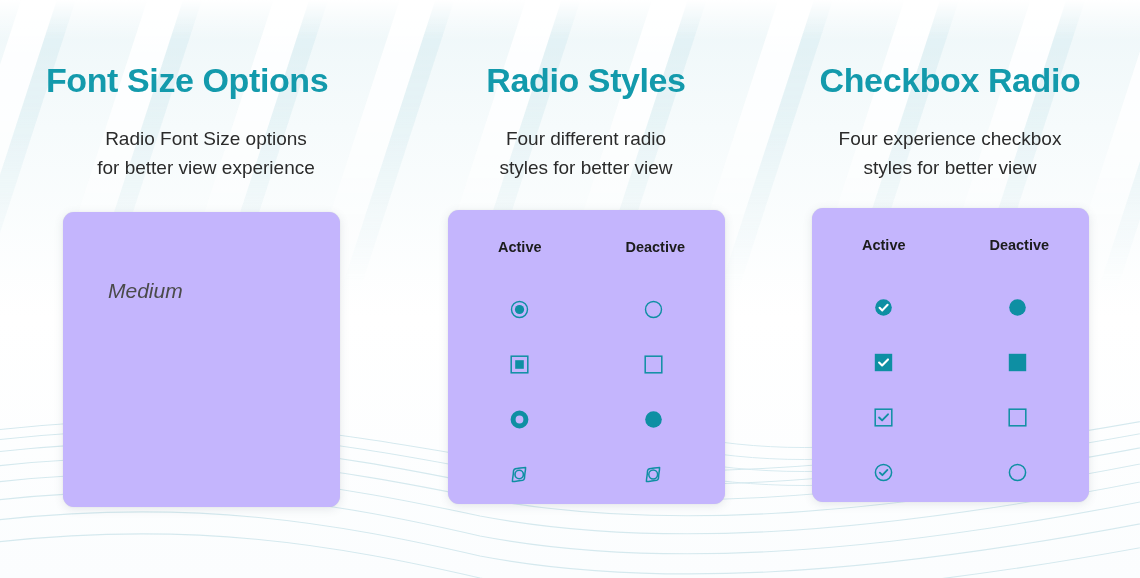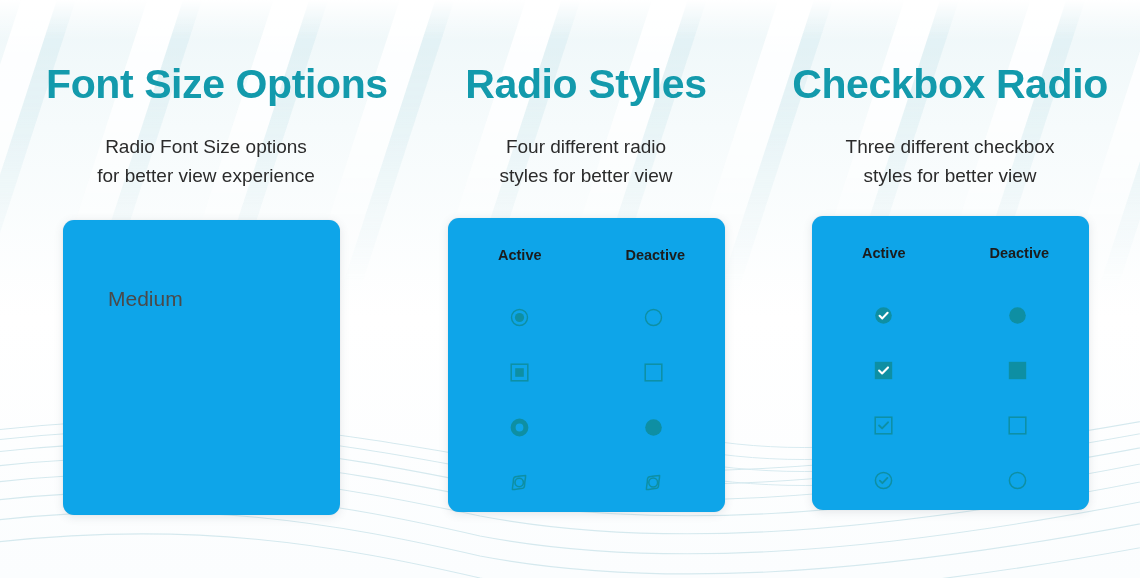--- a/index.html
+++ b/index.html
@@ -70,21 +70,21 @@
     flex-direction: column;
     align-items: center;
   }
   .col-1 { width: 412px; padding-left: 46px; align-items: flex-start; }
   .col-2 { width: 348px; }
   .col-3 { width: 380px; }
 
   .col-title {
     color: #139AAC;
     font-weight: bold;
-    font-size: 41px;
+    font-size: 34px;
     letter-spacing: -0.4px;
     line-height: 1.1;
     margin: 0;
     white-space: nowrap;
   }
   .col-1 .col-title { text-align: left; }
   .col-2 .col-title, .col-3 .col-title { text-align: right; }
 
   .col-sub {
     margin: 0;
@@ -93,21 +93,21 @@
     line-height: 1.5;
     text-align: center;
     white-space: pre-line;
   }
   .col-1 .col-sub { margin-top: 26px; width: 320px; }
   .col-2 .col-sub { margin-top: 26px; width: 300px; }
   .col-3 .col-sub { margin-top: 26px; width: 320px; }
 
   
   .card {
-    background: #0ea5e9;
+    background: #c4b5fd;
     border-radius: 11px;
     box-shadow: 0 2px 10px rgba(60,80,90,0.13), 0 0 1px rgba(60,80,90,0.18);
     box-sizing: border-box;
   }
   #card-font {
     margin-top: 30px;
     margin-left: 17px;
     width: 277px;
     height: 295px;
     padding: 40px 0 0 45px;
@@ -125,21 +125,21 @@
     padding: 0;
   }
 
   
   .font-item {
     color: #4a4a4a;
     font-family: "Liberation Sans", sans-serif;
     margin-bottom: 0;
   }
   .font-small  { font-size: 19px; line-height: 79px; }
-  .font-medium { font-size: 21px; line-height: 77px; }
+  .font-medium { font-size: 21px; line-height: 77px; font-style: italic; }
   .font-large  { font-size: 23px; line-height: 77px; }
 
   
   .opt-table {
     width: 100%;
     border-collapse: collapse;
   }
   .opt-head th {
     font-size: 14.5px;
     font-weight: bold;
@@ -282,21 +282,21 @@
               </span>
             </td>
           </tr>
         </tbody>
       </table>
     </div>
   </section>
 
   <section class="column col-3">
     <h2 class="col-title">Checkbox Radio</h2>
-    <p class="col-sub">Three different checkbox
+    <p class="col-sub">Four experience checkbox
 styles for better view</p>
 
     <div class="card" id="card-checkbox">
       <table class="opt-table">
         <thead>
           <tr class="opt-head">
             <th class="c-left">Active</th>
             <th class="c-right">Deactive</th>
           </tr>
         </thead>

